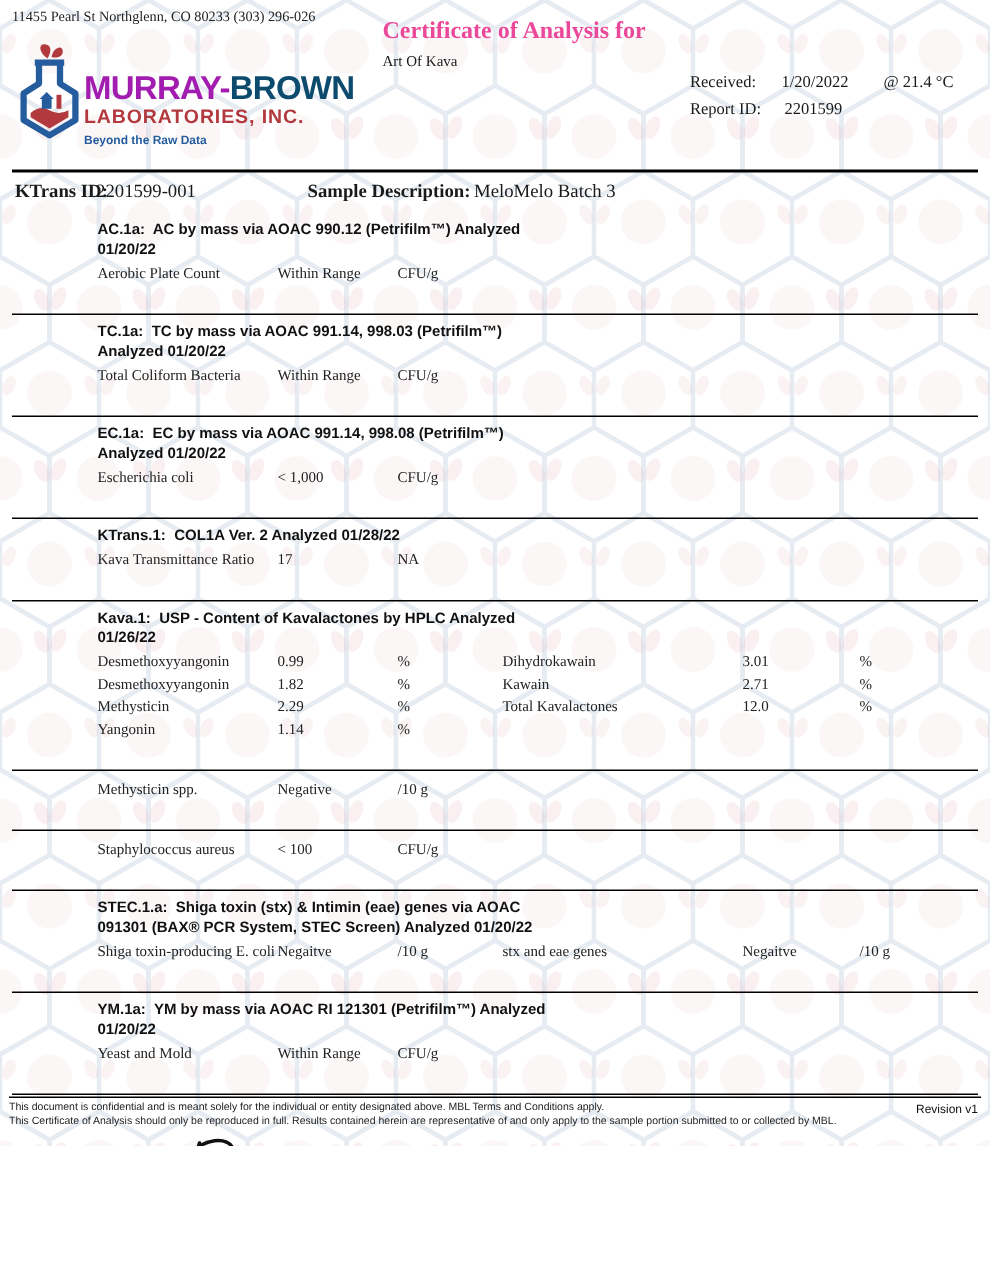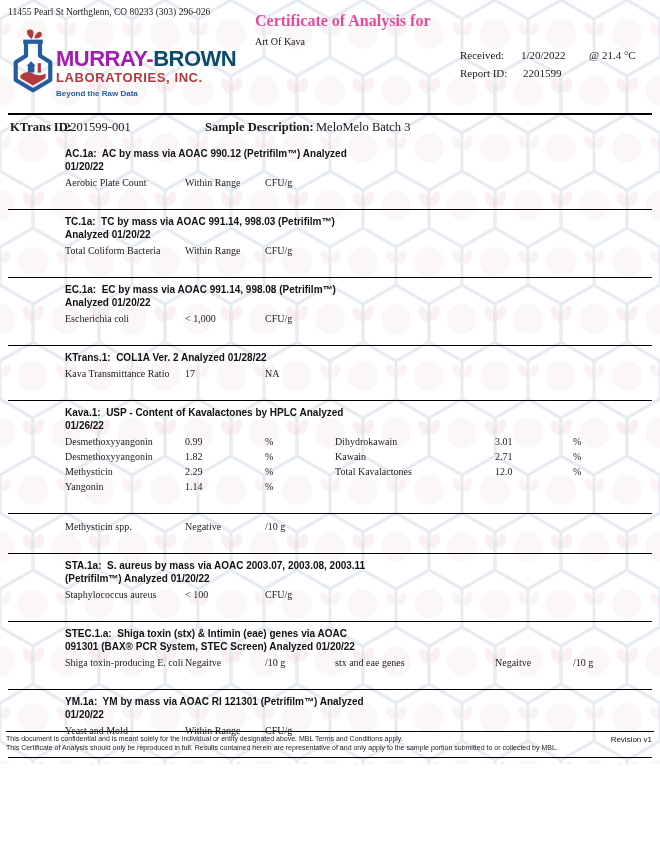--- a/index.html
+++ b/index.html
@@ -206,22 +206,20 @@
           </div>
         </div>
         <div class="section">
           <div class="sec-row">
             <span class="cell c0">Methysticin spp.</span>
             <span class="cell c1">Negative</span>
             <span class="cell c2">/10 g</span>
           </div>
         </div>
         <div class="section">
-          <div class="sec-header">STA.1a:  S. aureus by mass via AOAC 2003.07, 2003.08, 2003.11
-(Petrifilm™) Analyzed 01/20/22</div>
           <div class="sec-row">
             <span class="cell c0">Staphylococcus aureus</span>
             <span class="cell c1">&lt; 100</span>
             <span class="cell c2">CFU/g</span>
           </div>
         </div>
         <div class="section">
           <div class="sec-header">STEC.1.a:  Shiga toxin (stx) &amp; Intimin (eae) genes via AOAC
 091301 (BAX® PCR System, STEC Screen) Analyzed 01/20/22</div>
           <div class="sec-row">

